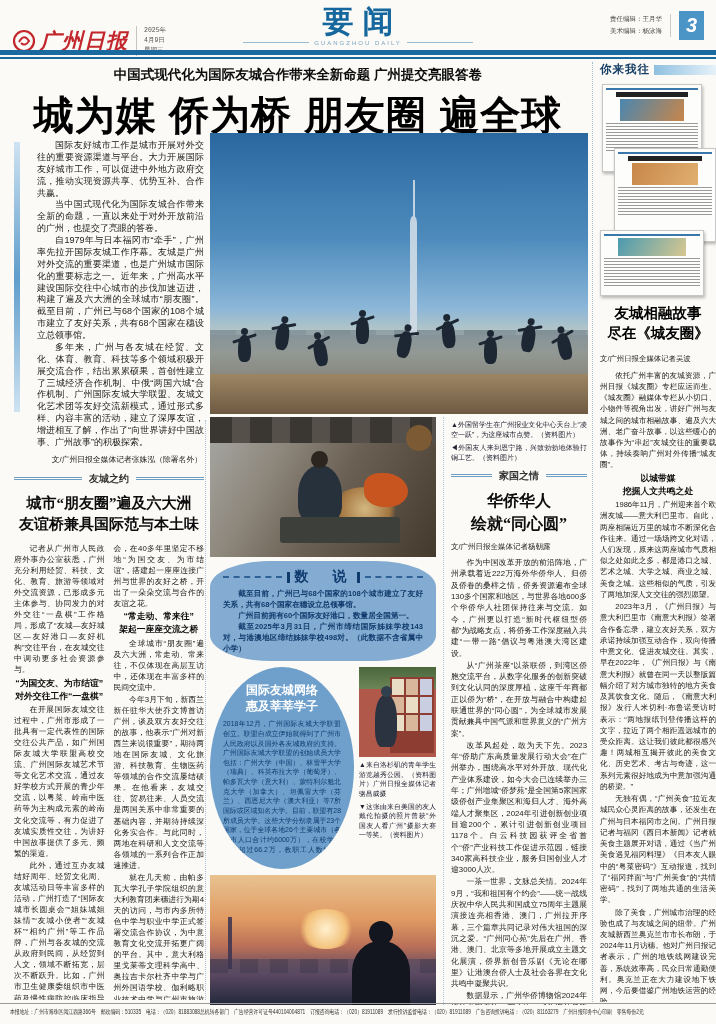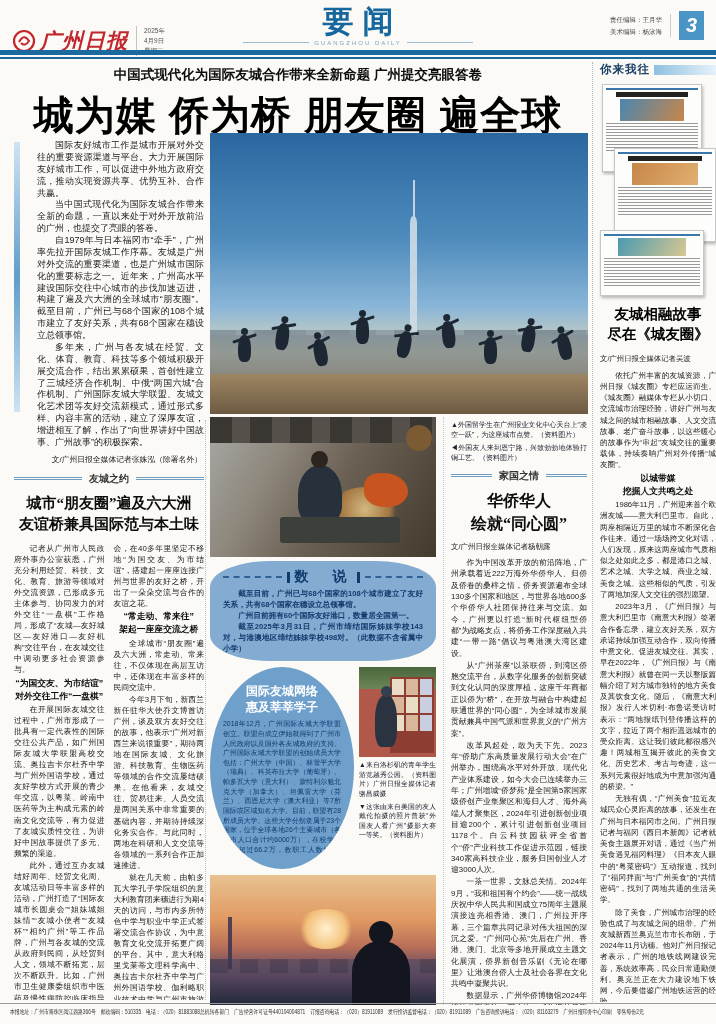--- a/index.html
+++ b/index.html
@@ -1,18 +1,18 @@
 <!DOCTYPE html>
 <html><head>
 <meta charset="utf-8">
 <style>
   html,body{margin:0;padding:0;background:#888;}
   .page{position:relative;width:716px;height:1024px;background:#fbfaf6;overflow:hidden;
         font-family:"Liberation Sans",sans-serif;color:#1a1a1a;}
-  .prel{white-space:pre-line;}
+  .prel{white-space:pre-line;font-family:Liberation Mono, monospace;}
 
   
   .hdr{position:absolute;top:6px;left:12px;right:12px;height:42px;}
   .mast{position:absolute;left:0;top:20px;display:flex;align-items:center;}
   .mastname{font-family:"Liberation Serif",serif;font-style:italic;font-weight:bold;
             color:#c2272d;font-size:21px;letter-spacing:1px;margin-left:4px;}
   .dateblk{border-left:1px solid #c4c4c4;padding-left:7px;margin-left:8px;font-size:6.5px;
            color:#555;line-height:1.55;}
   .secwrap{position:absolute;left:50%;top:0;transform:translateX(-50%);width:230px;text-align:center;}
   .sectitle{font-family:"Liberation Serif",serif;font-size:31px;font-weight:900;color:#15679d;
@@ -199,21 +199,21 @@
       <span class="dln"></span>
       <span>友城之约</span>
       <span class="dln"></span>
     </div>
     <div class="ftitle prel">城市“朋友圈”遍及六大洲
 友谊桥兼具国际范与本土味</div>
     <div class="twocol">
         <p class="para">记者从广州市人民政府外事办公室获悉，广州充分利用经贸、科技、文化、教育、旅游等领域对外交流资源，已形成多元主体参与、协同发力的对外交往“一盘棋”工作格局，形成了“友城—友好城区—友好港口—友好机构”交往平台，在友城交往中调动更多社会资源参与。</p>
         <p class="para subhead">“为国交友、为市结谊”
 对外交往工作“一盘棋”</p>
-        <p class="para">在开展国际友城交往过程中，广州市形成了一批具有一定代表性的国际交往公共产品，如广州国际友城大学联盟高校交流、奥拉吉卡尔杜齐中学与广州外国语学校，通过友好学校方式开展的青少年交流，以粤菜、岭南中医药等为主构成元素的岭南文化交流等，有力促进了友城实质性交往，为讲好中国故事提供了多元、频繁的渠道。</p>
+        <p class="para">在开展国际友城交往过程中，广州市形成了一批具有一定代表性的国际交往公共产品，如广州国际友城大学联盟高校交流、广州国际友城艺术节等文化艺术交流，通过友好学校方式开展的青少年交流，以粤菜、岭南中医药等为主构成元素的岭南文化交流等，有力促进了友城实质性交往，为讲好中国故事提供了多元、频繁的渠道。</p>
         <p class="para">此外，通过互办友城结好周年、经贸文化周、友城活动日等丰富多样的活动，广州打造了“国际友城市长圆桌会”“姐妹城姐妹情”“友城小使者”“友城杯”“相约广州”等工作品牌，广州与各友城的交流从政府到民间，从经贸到人文，领域不断拓宽，层次不断跃升。比如，广州市卫生健康委组织市中医药及慢性病防控临床指导中心开展岭南中医药文化交流，向巴西医界推介广州国际医疗服务。</p>
         <p class="para">值得一提的是，1984年，中国人民对外友好协会广州分会成立，后更名为广州市人民对外友好协会，在40多年里坚定不移地“为国交友、为市结谊”，搭建起一座座连接广州与世界的友好之桥，开出了一朵朵交流与合作的友谊之花。</p>
         <p class="para subhead">“常走动、常来往”
 架起一座座交流之桥</p>
         <p class="para">全球城市“朋友圈”遍及六大洲，常走动、常来往，不仅体现在高层互访中，还体现在丰富多样的民间交流中。</p>
         <p class="para">今年3月下旬，新西兰新任驻华大使乔文博首访广州，谈及双方友好交往的故事，他表示“广州对新西兰来说很重要”，期待两地在国际友城、文化旅游、科技教育、生物医药等领域的合作交流屡结硕果。在他看来，友城交往、贸易往来、人员交流是两国关系中非常重要的基础内容，并期待持续深化务实合作。与此同时，两地在科研和人文交流等各领域的一系列合作正加速推进。</p>
         <p class="para">就在几天前，由帕多瓦大学孔子学院组织的意大利教育团来穗进行为期4天的访问，与市内多所特色中学与职业中学正式签署交流合作协议，为中意教育文化交流开拓更广阔的平台。其中，意大利格里戈莱蒂文理科学高中、奥拉吉卡尔杜齐中学与广州外国语学校、伽利略职业技术中学与广州市旅游商务职业学校、瓦雷尼艺术学校与广州市艺术中学分别签订合作协议。</p>
         <p class="para">去年7月，“亚松森市长的青年大使”代表团访问广州，开启首次中国之旅。14位友城“青年大使”走进广州—亚松森交流花园，参观荔枝湾、永庆坊、粤剧艺术博物馆等地，与广州城市职业学院师生一起体验中国茶艺、中国书法等，沉浸式感受广州传统与现代交融的魅力。通过此次活动，来自友城亚松森市的学生们进一步加深对中国的了解，并在返国后传播“广州好声音”，促进中巴两国间交流和友谊。</p>
       </div>
   </div>
@@ -339,21 +339,21 @@
       <div class="thumb t3">
         <div class="th-rule"></div>
         <div class="th-photo" style="height:18px;background:linear-gradient(120deg,#4a9ab0,#d8c890);"></div>
         <div class="th-lines"></div>
       </div>
     </div>
     <div class="sb-title prel">友城相融故事
 尽在《城友圈》</div>
     <div class="sb-by">文/广州日报全媒体记者吴波</div>
     <div class="sb-flow">
-        <p class="para">依托广州丰富的友城资源，广州日报《城友圈》专栏应运而生。《城友圈》融媒体专栏从小切口、交流城市治理经验，讲好广州与友城之间的城市相融故事、人文交流故事、老广奋斗故事，以这些暖心的故事作为“串起”友城交往的重要载体，持续奏响广州对外传播“城友圈”。</p>
+        <p class="para">依托广州丰富的友城资源，广州日报《城友圈》专栏应运而生。《城友圈》融媒体专栏从小切口、小物件等视角出发，讲好广州与友城之间的城市相融故事、遍及六大洲、老广奋斗故事，以这些暖心的故事作为“串起”友城交往的重要载体，持续奏响广州对外传播“城友圈”。</p>
         <p class="para subhead">以城带媒
 挖掘人文共鸣之处</p>
         <p class="para">1986年11月，广州迎来首个欧洲友城——意大利巴里市。自此，两座相隔近万里的城市不断深化合作往来。通过一场场跨文化对话，人们发现，原来这两座城市气质相似之处如此之多，都是港口之城、艺术之城、大学之城、商业之城、美食之城。这些相似的气质，引发了两地加深人文交往的强烈愿望。</p>
         <p class="para">2023年3月，《广州日报》与意大利巴里市《南意大利报》签署合作备忘录，建立友好关系，双方承诺持续加强互动合作，双向传播中意文化、促进友城交往。其实，早在2022年，《广州日报》与《南意大利报》就曾在同一天以整版篇幅介绍了对方城市独特的地方美食及其饮食文化。随后，《南意大利报》发行人米切利·布鲁诺受访时表示：“两地报纸刊登传播这样的文字，拉近了两个相距遥远城市的受众距离。这让我们彼此都很感兴趣！两城相互揭开彼此的美食文化、历史艺术、考古与奇迹，这一系列元素很好地成为中意加强沟通的桥梁。”</p>
         <p class="para">无独有偶，“广州美食”拉近友城民众心灵距离的故事，还发生在广州与日本福冈市之间。广州日报记者与福冈《西日本新闻》记者就美食主题展开对话，通过《当广州美食遇见福冈料理》《日本友人眼中的“粤菜密码”》互动报道，找到了“福冈拌面”与“广州美食”的“共情密码”，找到了两地共通的生活美学。</p>
         <p class="para">除了美食，广州城市治理的经验也成了与友城之间的纽带。广州友城新西兰奥克兰市市长布朗，于2024年11月访穗。他对广州日报记者表示，广州的地铁线网建设完善，系统效率高，民众日常通勤便利。奥克兰正在大力建设地下铁网，今后要借鉴广州地铁运营的经验。</p>
       </div>
   </div>
 
   <div class="footer">

